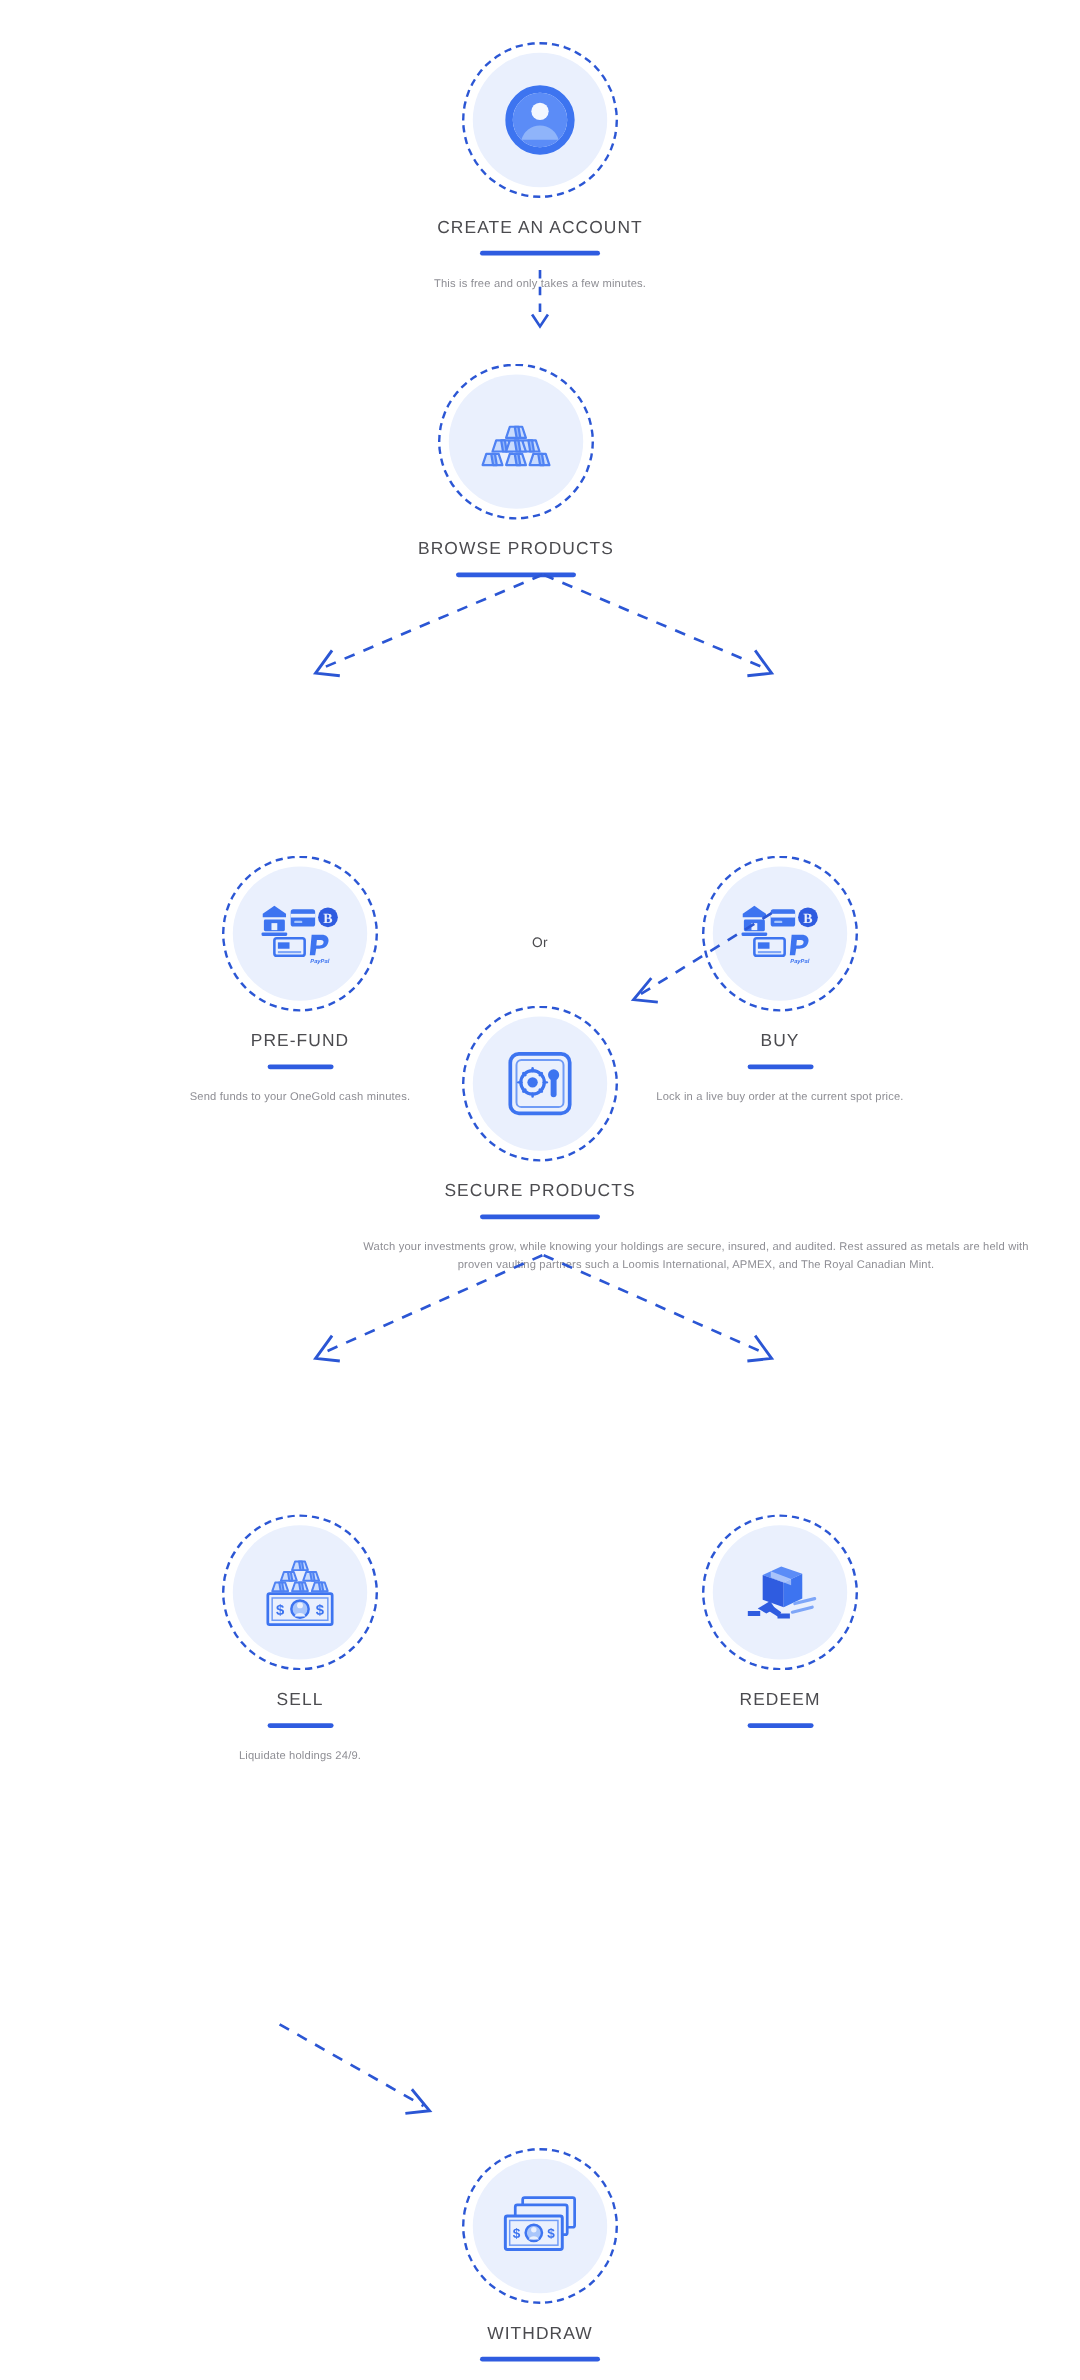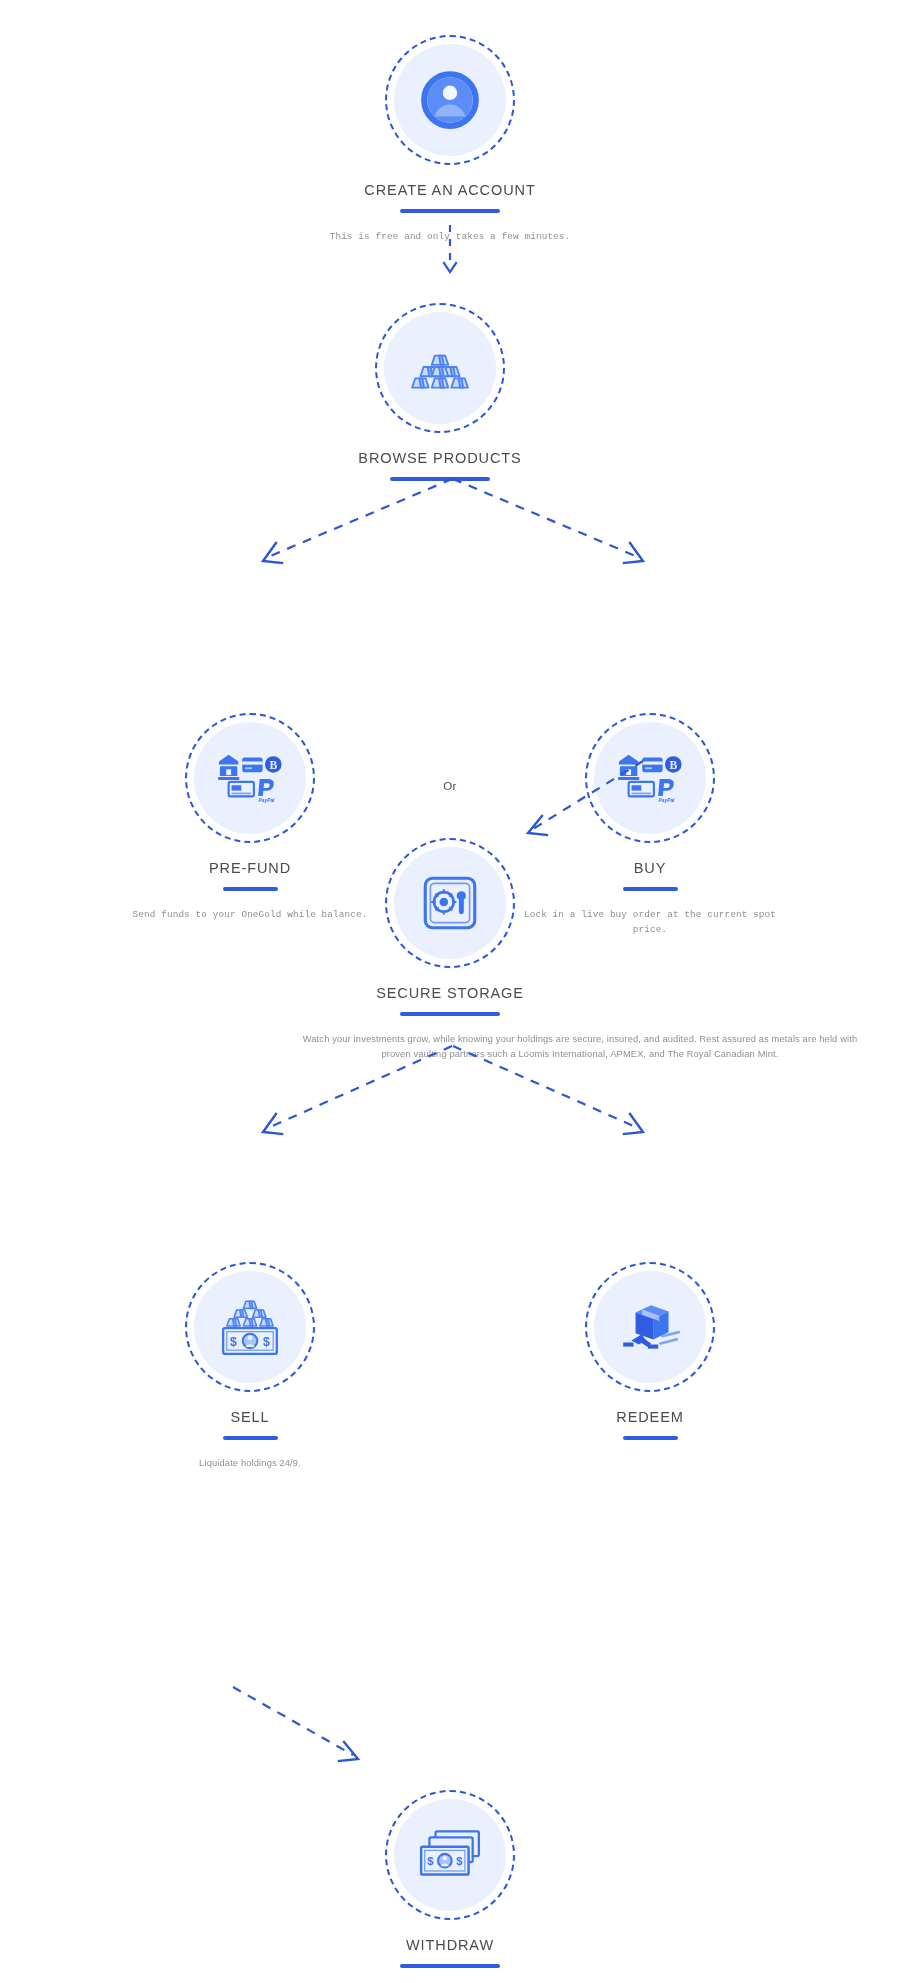--- a/index.html
+++ b/index.html
@@ -70,21 +70,21 @@
   .rule-wide { width: 100px; }
   .rule-narrow { width: 55px; }
   .node-desc {
     margin-top: 16px;
     font-size: 9.3px;
     line-height: 1.65;
     color: #8e8e94;
     letter-spacing: 0.15px;
   }
   .desc-wide { width: 560px; margin-left: auto; margin-right: auto; }
-  .desc-mid  { width: 260px; margin-left: auto; margin-right: auto; font-family: Liberation Mono, monospace; }
+  .desc-mid  { width: 260px; margin-left: auto; margin-right: auto; }
   .desc-nar  { width: 210px; margin-left: auto; margin-right: auto; }
 
   
   .connector {
     position: absolute;
     pointer-events: none;
   }
   .connector svg { display: block; overflow: visible; }
 
   
@@ -117,21 +117,21 @@
     <div class="node-desc desc-mid">This is free and only takes a few minutes.</div>
   </div>
 
   <div class="connector" style="left:450px; top:225px; transform:translateX(-50%);">
     <svg width="20" height="55" viewBox="0 0 20 55">
       <line x1="10" y1="0" x2="10" y2="42" stroke="#2b56d4" stroke-width="2.2" stroke-dasharray="7 7"></line>
       <path d="M4 38 L10 47 L16 38" fill="none" stroke="#2b56d4" stroke-width="2.2" stroke-linecap="square"></path>
     </svg>
   </div>
 
-  <div class="node" style="left:440px; top:303px;">
+  <div class="node" style="left:430px; top:303px;">
     <div class="node-circle">
       <span class="node-icon">
         <svg viewBox="0 0 64 64">
           <g stroke="#4f82f3" stroke-width="1.8" stroke-linejoin="round">
 
             <path d="M27 20 h10 l3 9 H24 z" fill="#c9dbfd"></path>
             <path d="M31 20 h3 l1.5 9 h-3 z" fill="#8fb4fa"></path>
 
             <path d="M16 31 h10 l3 9 H13 z" fill="#c9dbfd"></path>
             <path d="M20 31 h3 l1.5 9 h-3 z" fill="#8fb4fa"></path>
@@ -201,21 +201,21 @@
           <g fill="#3d74f0">
             <path d="M44 29 h8.5c4.2 0 6.6 2.3 5.9 6.1-.7 3.8-3.8 6-7.9 6h-2.6l-.9 5.4h-4.6z"></path>
             <path d="M48.5 33.5h3.3c1.8 0 2.7.9 2.4 2.4-.3 1.6-1.6 2.4-3.4 2.4h-2.8z" fill="#eaf0fd"></path>
             <text x="51" y="53" font-family="Liberation Sans, sans-serif" font-size="5" font-style="italic" font-weight="bold" fill="#3d74f0" text-anchor="middle">PayPal</text>
           </g>
         </svg>
       </span>
     </div>
     <div class="node-title">PRE-FUND</div>
     <div class="node-rule rule-narrow"></div>
-    <div class="node-desc desc-mid">Send funds to your OneGold while balance.</div>
+    <div class="node-desc desc-mid">Send funds to your OneGold cash minutes.</div>
   </div>
 
   <div class="node" style="left:650px; top:713px;">
     <div class="node-circle">
       <span class="node-icon">
         <svg viewBox="0 0 68 56">
           <g fill="#3d74f0">
             <path d="M2 11 L12 4 L22 11 v3 H2 z"></path>
             <rect x="3" y="16" width="18" height="10" rx="1.2"></rect>
             <rect x="1" y="27" width="22" height="3" rx="1"></rect>
@@ -273,21 +273,21 @@
             <line x1="31.8" y1="36.8" x2="33.5" y2="38.5"></line>
             <line x1="33.5" y1="23.5" x2="31.8" y2="25.2"></line>
             <line x1="20.2" y1="36.8" x2="18.5" y2="38.5"></line>
           </g>
 
           <circle cx="43" cy="25" r="4.5" fill="#3d74f0"></circle>
           <rect x="40.6" y="25" width="4.8" height="18" rx="2.4" fill="#3d74f0"></rect>
         </svg>
       </span>
     </div>
-    <div class="node-title">SECURE STORAGE</div>
+    <div class="node-title">SECURE PRODUCTS</div>
     <div class="node-rule rule-wide"></div>
     <div class="node-desc desc-wide">Watch your investments grow, while knowing your holdings are secure, insured, and audited. Rest assured as metals are held with proven vaulting partners such a Loomis International, APMEX, and The Royal Canadian Mint.</div>
   </div>
 
   <div class="connector" style="left:250px; top:1042px;">
     <svg width="210" height="100" viewBox="0 0 210 100">
       <line x1="202" y1="4" x2="18" y2="86" stroke="#2b56d4" stroke-width="2.2" stroke-dasharray="9 8"></line>
       <path d="M26 72 L13 90 L32 92" fill="none" stroke="#2b56d4" stroke-width="2.4" stroke-linecap="square"></path>
     </svg>
   </div>

